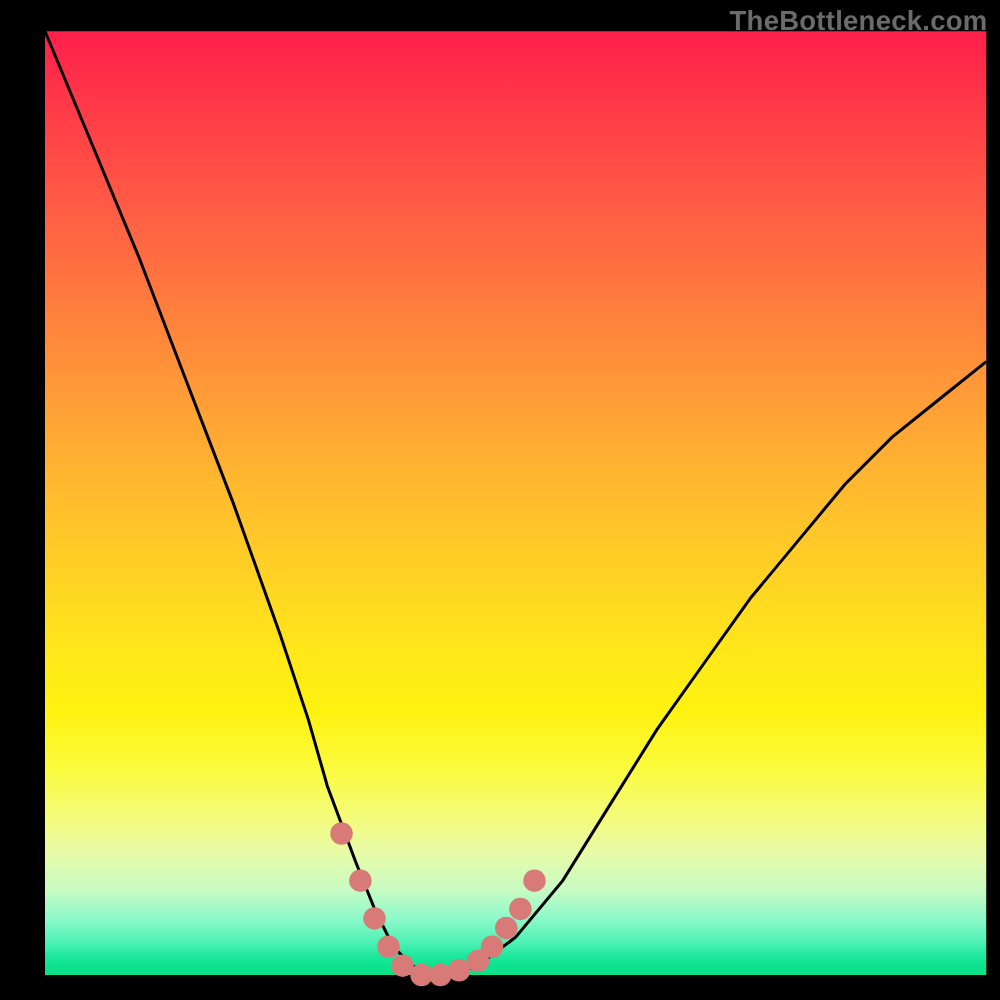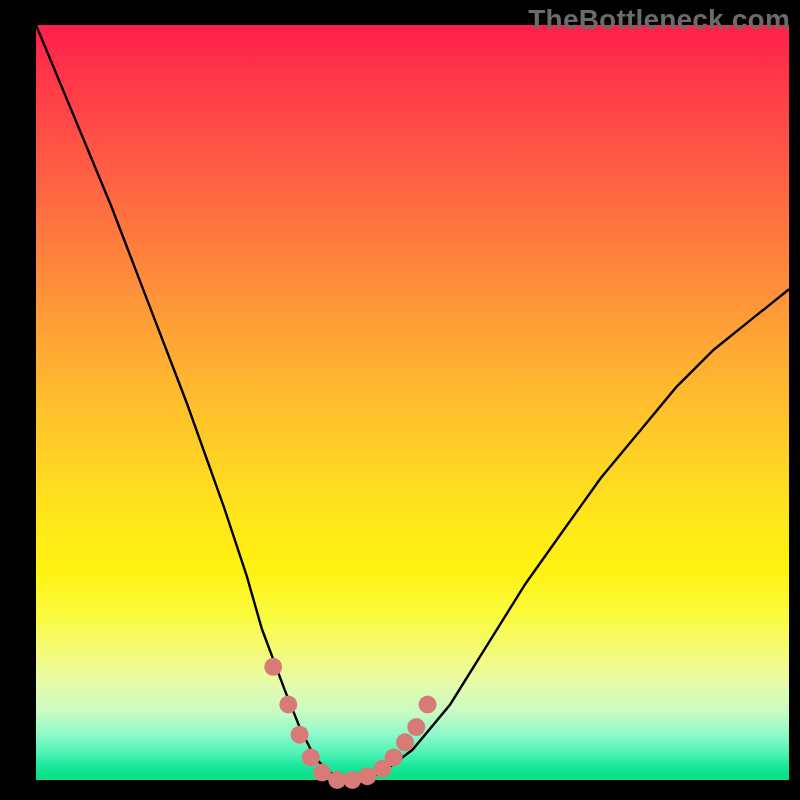--- a/index.html
+++ b/index.html
@@ -45,21 +45,21 @@
       #1de89d 98%,
       #0de38e 99%,
       #08e086 100%
     );
   }
   .watermark {
     position: absolute;
     top: 4px;
     right: 10px;
     color: #6b6b6b;
-    font-size: 28px;
+    font-size: 22px;
     font-weight: 600;
     letter-spacing: 0.2px;
     font-family: Arial, Helvetica, sans-serif;
   }
   svg.curves {
     position: absolute;
     left: 0;
     top: 0;
     width: 800px;
     height: 800px;

